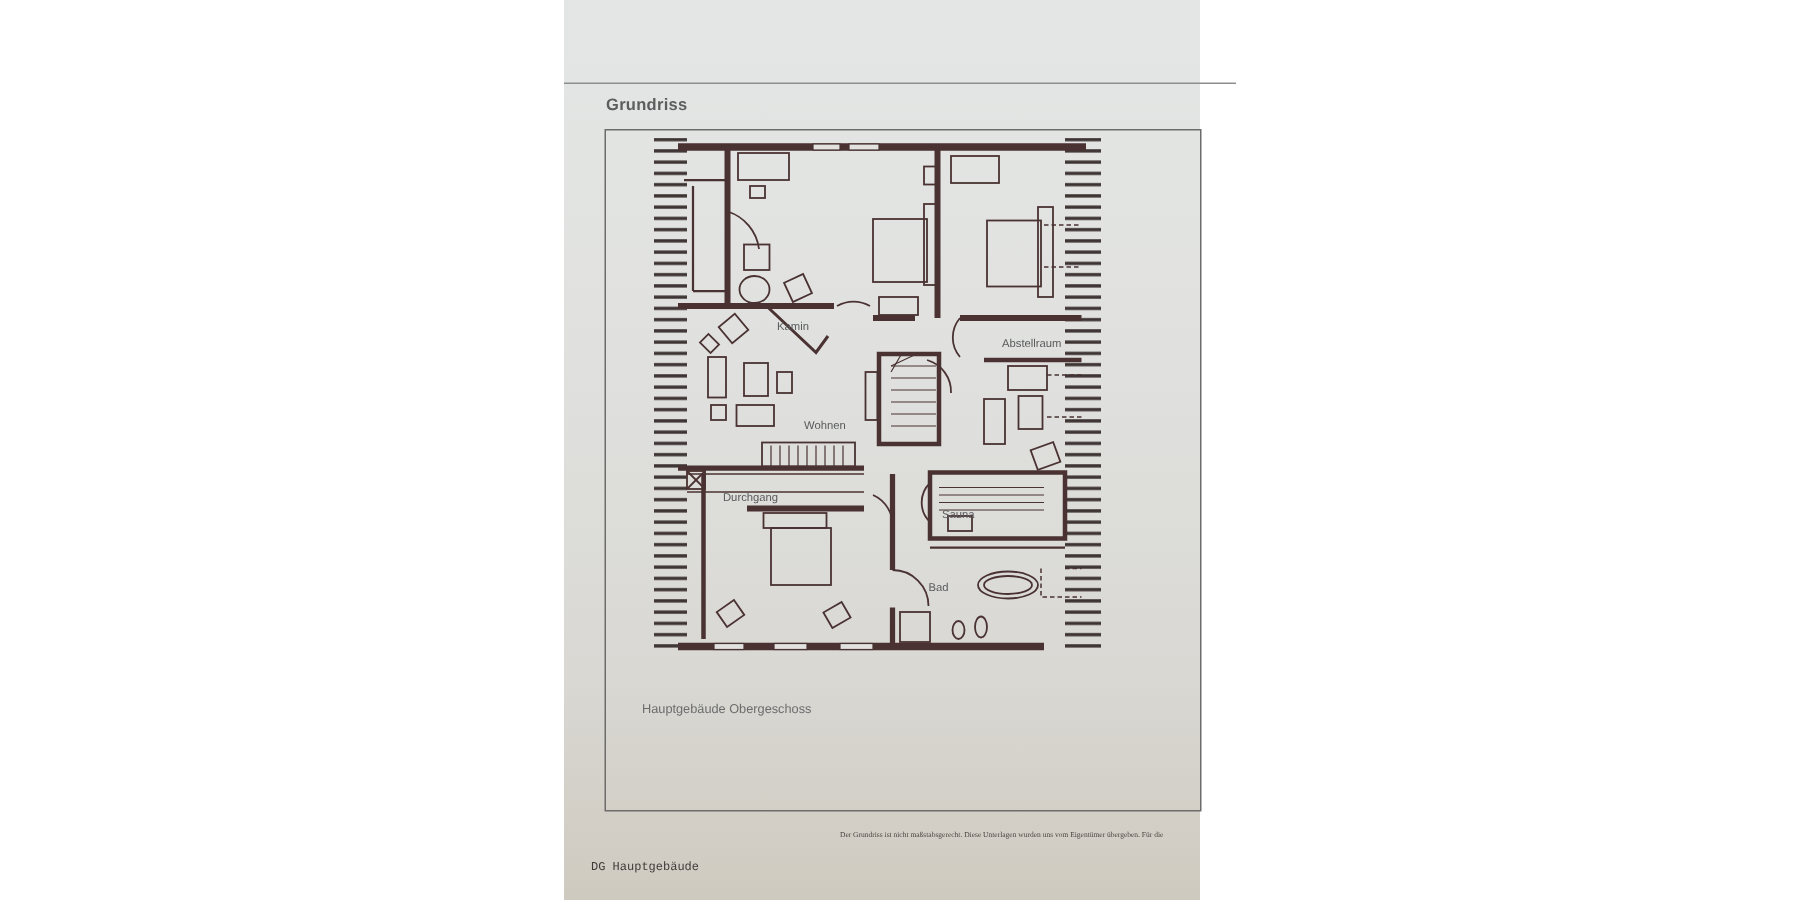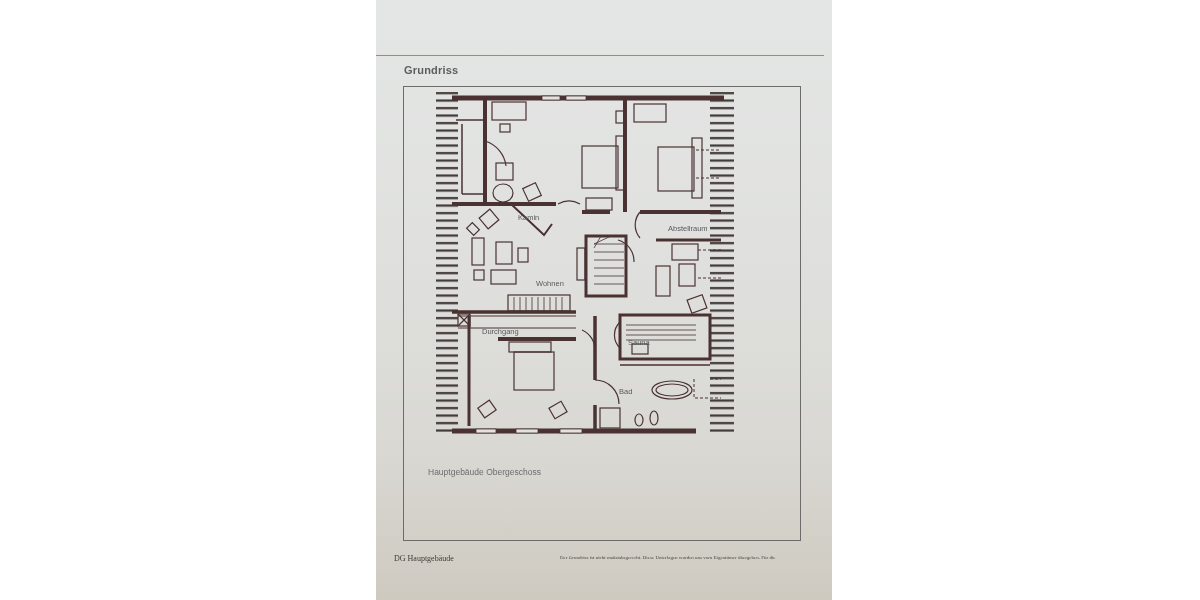--- a/index.html
+++ b/index.html
@@ -1,23 +1,23 @@
 <!DOCTYPE html>
 <html><head>
 <meta charset="utf-8">
 <style>
   html,body{margin:0;padding:0;background:#ffffff;}
   body{width:1200px;height:600px;position:relative;overflow:hidden;font-family:"Liberation Sans",sans-serif;}
-  .page{position:absolute;left:376px;top:0;width:456px;height:600px;
+  .page{position:absolute;left:376px;top:0;width:424px;height:600px;
     background:linear-gradient(180deg,#e4e6e5 0%,#e0e1df 40%,#d9d8d3 75%,#cfcac0 100%);}
   .top-rule{position:absolute;left:0;top:55px;width:448px;height:1px;background:#8d8f8f;}
   .section-title{position:absolute;left:28px;top:64px;font-size:11px;font-weight:bold;color:#5b5d5e;letter-spacing:0.2px;}
   .frame{position:absolute;left:27px;top:86px;width:398px;height:455px;border:1px solid #6d6c6a;box-sizing:border-box;}
   .plan-caption{position:absolute;left:52px;top:443px;font-size:8.5px;color:#6a6c6e;margin-top:24px;}
-  .footer-left{position:absolute;left:18px;top:554px;font-family:Liberation Serif, serif;font-size:8px;color:#3f3b38;}
+  .footer-left{position:absolute;left:18px;top:574px;font-family:Liberation Mono, monospace;font-size:8px;color:#3f3b38;}
   .footer-right{position:absolute;left:184px;top:555px;font-family:"Liberation Serif",serif;font-size:5px;color:#4a4440;white-space:nowrap;}
   svg.plan{position:absolute;left:0;top:0;}
   .room-label{font-family:"Liberation Sans",sans-serif;font-size:7.5px;fill:#585a5c;}
 </style>
 </head>
 <body>
 
 <div class="page">
   <div class="top-rule"></div>
   <div class="section-title">Grundriss</div>

